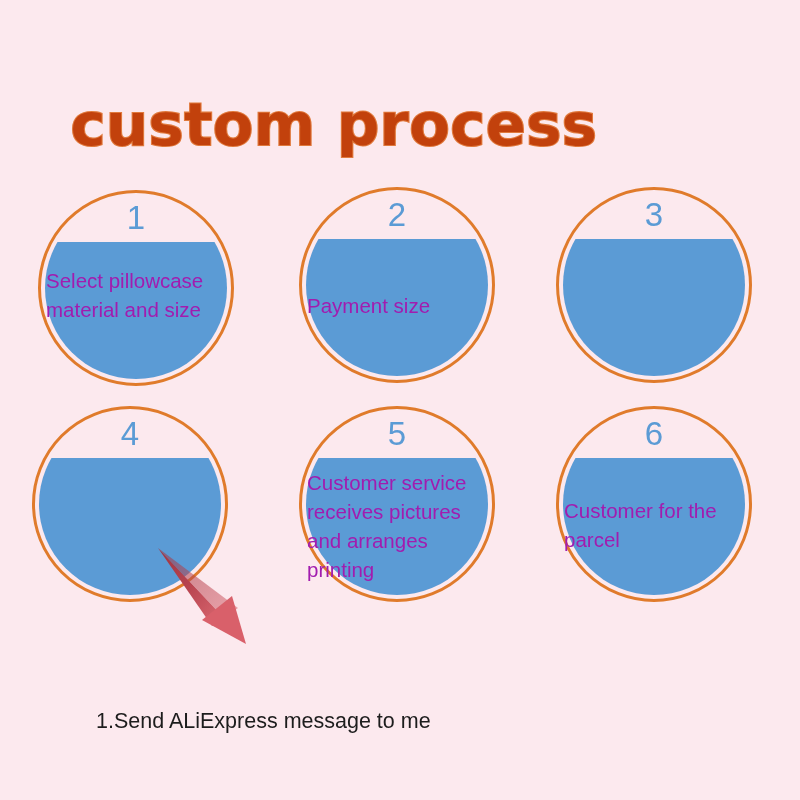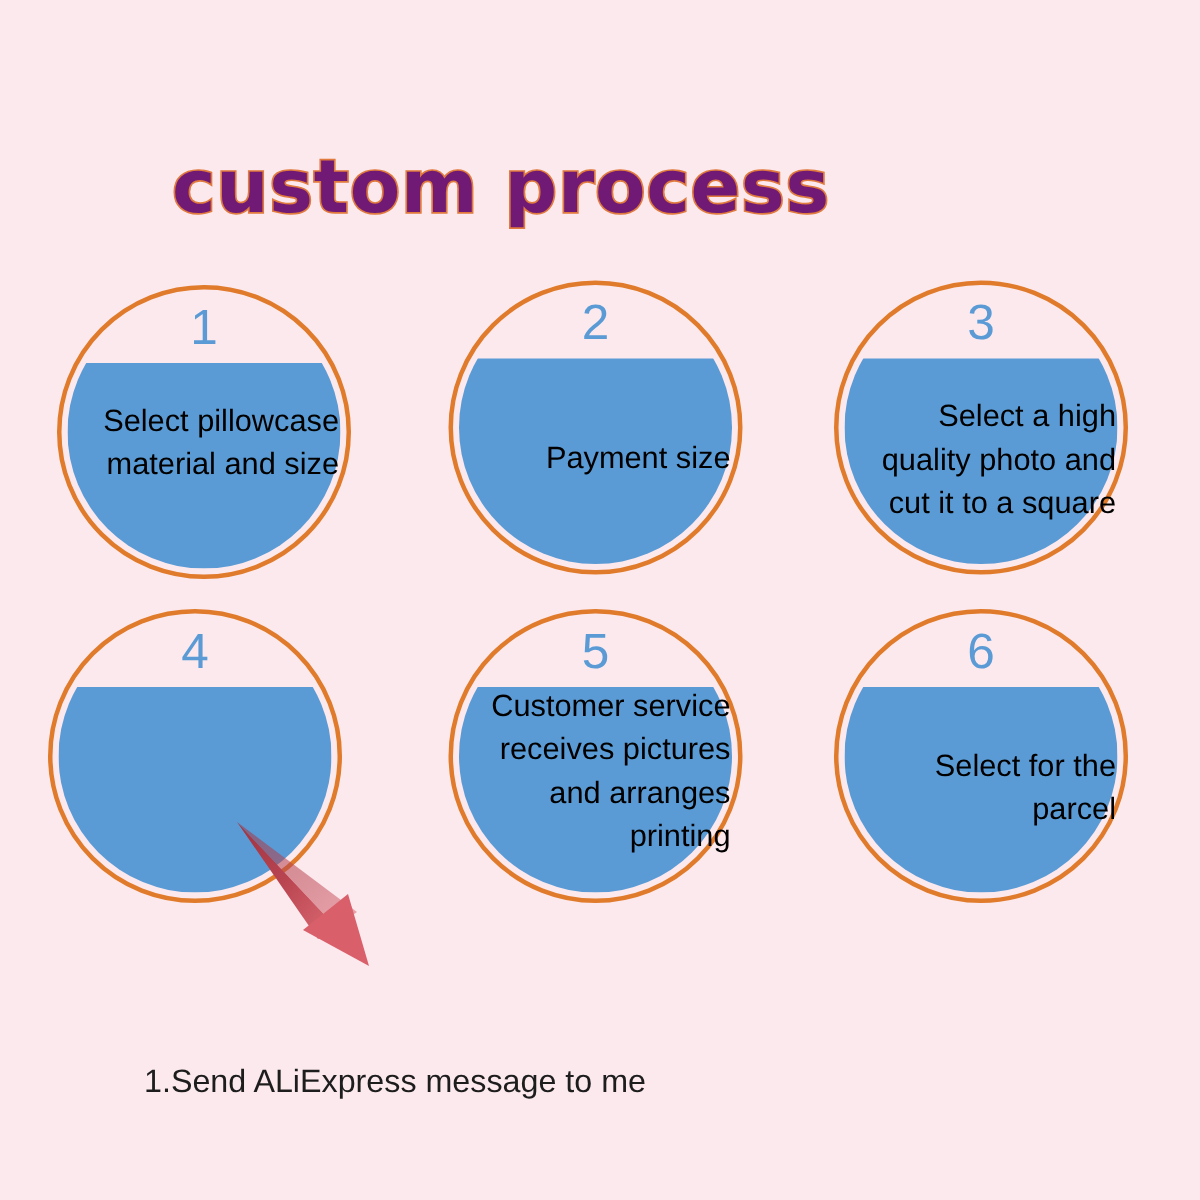--- a/index.html
+++ b/index.html
@@ -25,24 +25,24 @@
 
   
   #title {
     position: absolute;
     top: 92px;
     left: 0;
     width: 668px;
     text-align: center;
     font-family: "DejaVu Sans", sans-serif;
     font-weight: bold;
-    font-size: 49px;
+    font-size: 59px;
     line-height: 66px;
     letter-spacing: 0.5px;
-    color: #701a75;
+    color: #c2410c;
     -webkit-text-stroke: 2.2px #e07a3d;
     paint-order: stroke fill;
     white-space: nowrap;
     user-select: none;
   }
 
   
   .step {
     position: absolute;
     width: 196px;
@@ -92,34 +92,34 @@
     color: #5b9bd5;
     font-family: "Liberation Sans", sans-serif;
     font-weight: normal;
     user-select: none;
   }
 
   .label {
     position: absolute;
     left: 8px;
     width: 180px;
-    text-align: right;
-    color: #000000;
+    text-align: left;
+    color: #a21caf;
     font-size: 20.5px;
     line-height: 29px;
     font-family: "Liberation Sans", sans-serif;
     user-select: none;
   }
 
   
   .step-1 .label { top: 76px; }
   .step-2 .label { top: 104px; }
   .step-3 .label { top: 76px; }
   .step-4 .label { top: 90px; }
-  .step-5 .label { top: 50px; }
+  .step-5 .label { top: 62px; }
   .step-6 .label { top: 90px; }
 
   
   .step-1 { left: 38px;  top: 190px; }
   .step-2 { left: 299px; top: 187px; }
   .step-3 { left: 556px; top: 187px; }
   .step-4 { left: 32px;  top: 406px; }
   .step-5 { left: 299px; top: 406px; }
   .step-6 { left: 556px; top: 406px; }
 
@@ -172,21 +172,20 @@
     <div class="num">2</div>
     <div class="label">Payment size</div>
   </div>
 
   <div class="step step-3">
     <div class="ring"></div>
     <div class="fill-wrap">
       <div class="fill"></div>
     </div>
     <div class="num">3</div>
-    <div class="label">Select a high quality photo and cut it to a square</div>
   </div>
 
   <div class="step step-4">
     <div class="ring"></div>
     <div class="fill-wrap">
       <div class="fill"></div>
     </div>
     <div class="num">4</div>
   </div>
 
@@ -198,21 +197,21 @@
     <div class="num">5</div>
     <div class="label">Customer service receives pictures and arranges printing</div>
   </div>
 
   <div class="step step-6">
     <div class="ring"></div>
     <div class="fill-wrap">
       <div class="fill"></div>
     </div>
     <div class="num">6</div>
-    <div class="label">Select for the parcel</div>
+    <div class="label">Customer for the parcel</div>
   </div>
 
   <svg id="arrow" viewBox="0 0 120 110">
     <defs>
       <linearGradient id="arrowGrad" x1="0" y1="0" x2="1" y2="1">
         <stop offset="0%" stop-color="#9e3442"></stop>
         <stop offset="48%" stop-color="#b84450"></stop>
         <stop offset="100%" stop-color="#dc6b73"></stop>
       </linearGradient>
     </defs>

